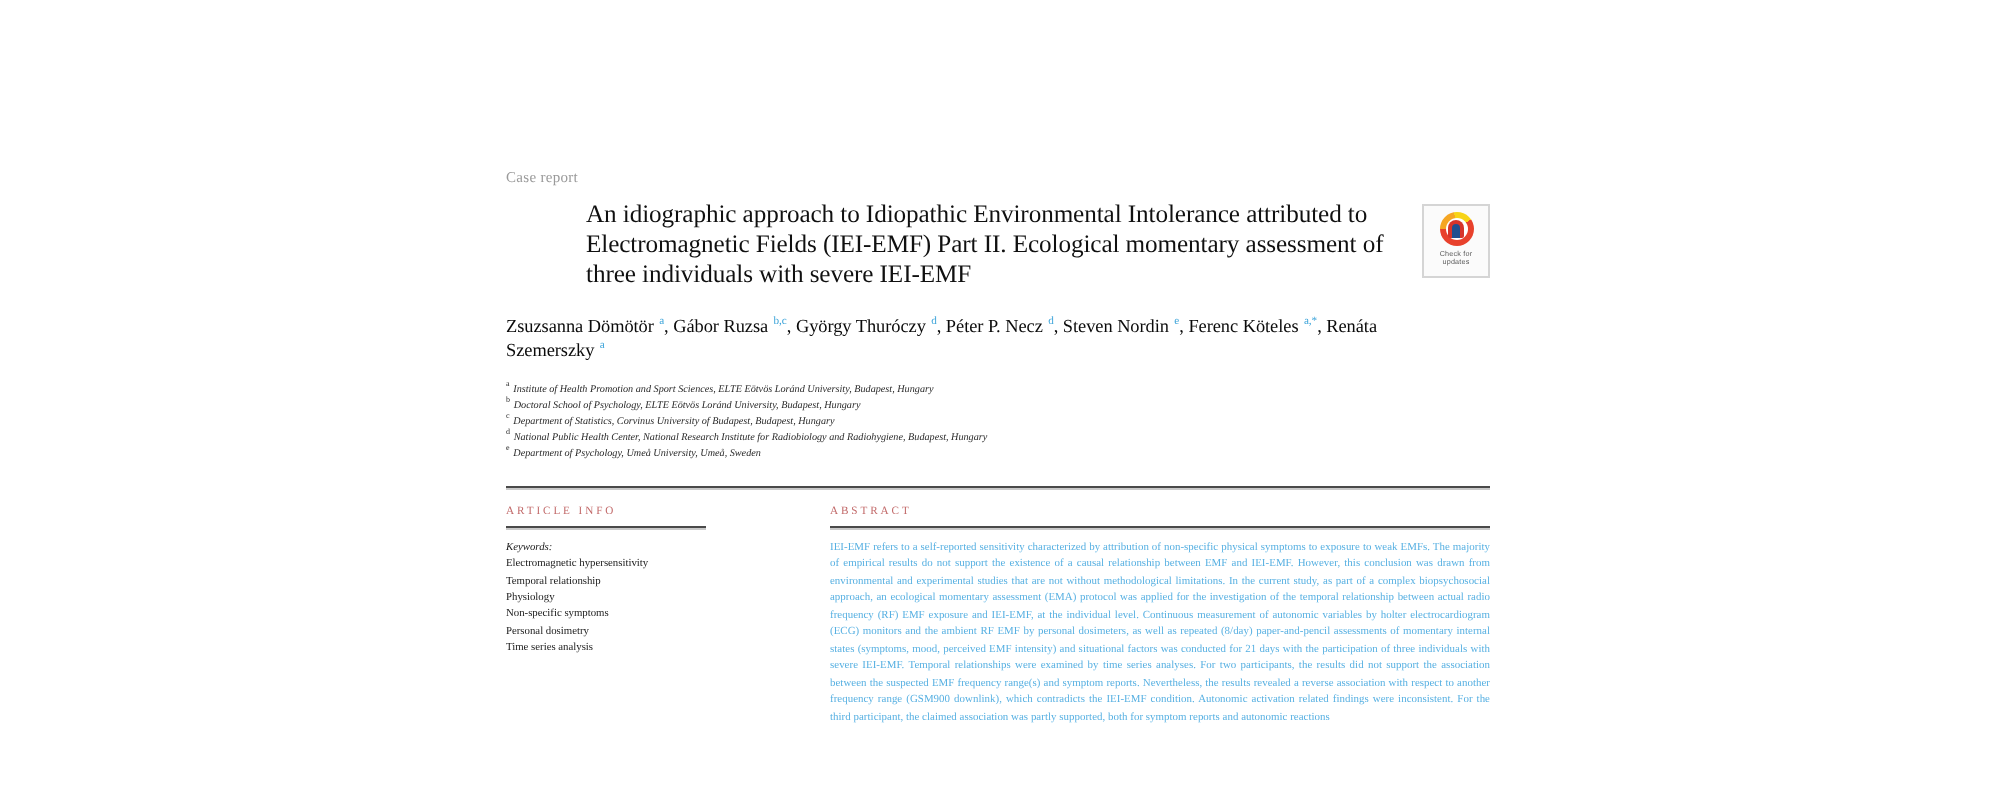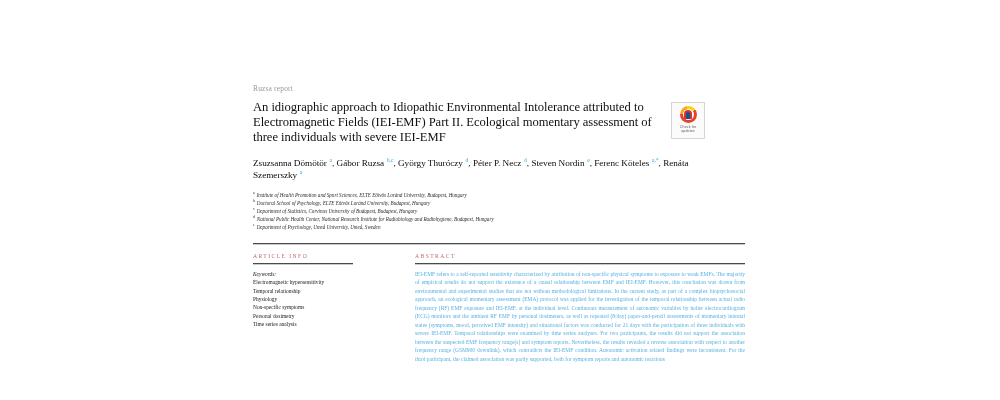--- a/index.html
+++ b/index.html
@@ -37,21 +37,21 @@
     font-size: 7.5px;
     color: #9a9a9a;
     letter-spacing: 0.15px;
     margin-top: 84px;
     line-height: 1.2;
   }
 
   .title-row {
     display: flex;
     align-items: flex-start;
-    justify-content: flex-start;
+    justify-content: flex-end;
     margin-top: 7px;
   }
 
   .title {
     font-family: "Liberation Serif", "DejaVu Serif", serif;
     font-size: 12.6px;
     line-height: 15.2px;
     color: #101010;
     width: 418px;
     font-weight: 400;
@@ -221,21 +221,21 @@
     -moz-hyphens: auto;
     hyphens: auto;
   }
 </style>
 </head>
 <body>
 
 <div class="page">
   <div class="content">
 
-    <div class="article-type">Ruzsa report</div>
+    <div class="article-type">Case report</div>
 
     <div class="title-row">
       <div class="title">An idiographic approach to Idiopathic Environmental Intolerance attributed to Electromagnetic Fields (IEI-EMF) Part II. Ecological momentary assessment of three individuals with severe IEI-EMF</div>
 
       <div class="crossmark">
         <div class="cm-mark">
           <div class="cm-ring"></div>
           <div class="cm-inner"></div>
           <div class="cm-shape"></div>
         </div>

